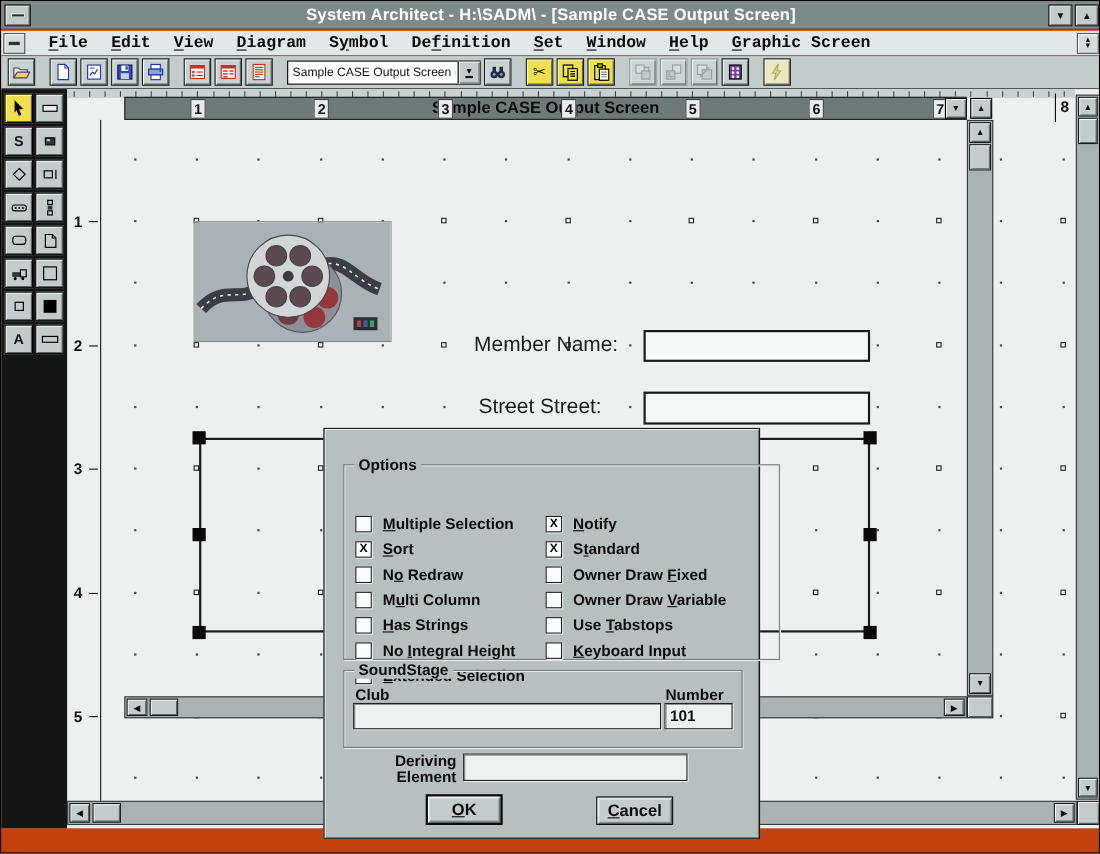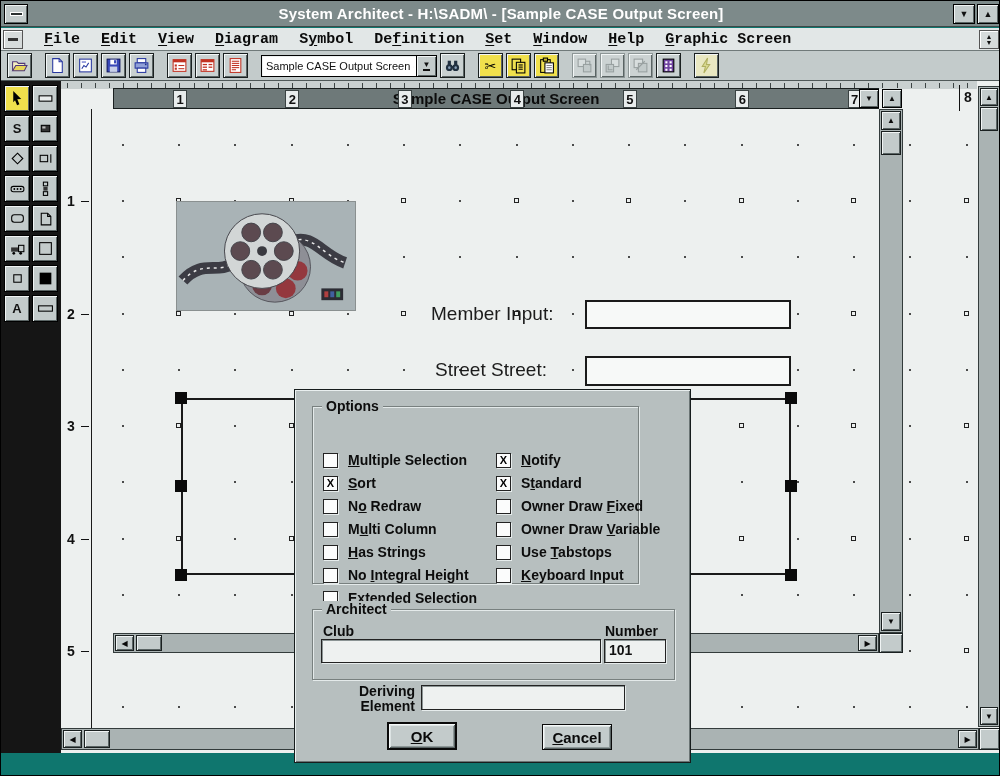--- a/index.html
+++ b/index.html
@@ -1,17 +1,17 @@
 <!DOCTYPE html>
 <html><head>
 <meta charset="utf-8">
 <style>
   html,body{margin:0;padding:0;background:#555;}
   *{box-sizing:border-box;}
-  .app{position:relative;width:1000px;height:776px;background:#0f766e;
+  .app{position:relative;width:1000px;height:776px;background:#c2410c;
        font-family:"Liberation Sans",sans-serif;border:1px solid #000;overflow:hidden;}
   
   .titlebar{position:absolute;left:0;top:0;width:1000px;height:26px;background:#7d8a8a;
             border-bottom:1px solid #3f4747;display:flex;align-items:center;}
   .sysbox{position:absolute;left:3px;top:3px;width:24px;height:20px;background:#c3cbcb;
           border:1px solid #000;box-shadow:inset 1px 1px 0 #f0f4f4,inset -1px -1px 0 #5a6464;
           display:flex;align-items:center;justify-content:center;}
   .sysbox .dash{width:13px;height:4px;background:#2a3030;border:1px solid #fff;}
   .title-text{width:100%;text-align:center;color:#fff;font-weight:bold;font-size:15px;letter-spacing:.2px;}
   .tb-btn{position:absolute;top:3px;width:22px;height:20px;background:#c3cbcb;border:1px solid #000;
@@ -763,21 +763,21 @@
         <circle cx="64" cy="50" r="9.5" fill="#5c4a50" stroke="#44444a"></circle>
         <circle cx="75" cy="31" r="9.5" fill="#5c4a50" stroke="#44444a"></circle>
         <circle cx="97" cy="31" r="9.5" fill="#5c4a50" stroke="#44444a"></circle>
         <circle cx="86" cy="50" r="5" fill="#3a3a40"></circle>
         <rect x="146" y="88" width="22" height="12" fill="#2c2c34"></rect>
         <rect x="149" y="91" width="4" height="6" fill="#b04040"></rect>
         <rect x="155" y="91" width="4" height="6" fill="#4060a0"></rect>
         <rect x="161" y="91" width="4" height="6" fill="#40a060"></rect>
       </svg>
     </div>
-    <div class="cv-label" style="left:430px;top:222px;">Member Input:</div>
+    <div class="cv-label" style="left:430px;top:222px;">Member Name:</div>
     <div class="cv-input" style="left:584px;top:219px;width:206px;height:29px;"></div>
     <div class="cv-label" style="left:434px;top:278px;">Street Street:</div>
     <div class="cv-input" style="left:584px;top:275px;width:206px;height:30px;"></div>
     <div class="selrect"></div>
     <div id="handles">
         <span class="handle" style="left: 174px; top: 311px;"></span>
         <span class="handle" style="left: 479px; top: 311px;"></span>
         <span class="handle" style="left: 784px; top: 311px;"></span>
         <span class="handle" style="left: 174px; top: 399px;"></span>
         <span class="handle" style="left: 784px; top: 399px;"></span>
@@ -823,21 +823,21 @@
       <div class="sb-btn" style="right:1px;top:1px;width:19px;height:18px;">
           <span>▶</span>
         </div>
     </div>
     <div class="corner" style="left:978px;top:647px;width:21px;height:22px;"></div>
   </div>
 
 
   <div class="dialog">
 
-    <div class="groupbox" style="left:17px;top:16px;width:327px;height:178px;text-align:center;">
+    <div class="groupbox" style="left:17px;top:32px;width:397px;height:178px;text-align:center;">
       <span class="group-legend">Options</span>
       <div id="cb-left">
           <div class="cbrow" style="left: 10px; top: 45px;">
             <span class="cbbox"></span>
             <span class="cblabel"><u>M</u>ultiple Selection</span>
           </div>
           <div class="cbrow" style="left: 10px; top: 68px;">
             <span class="cbbox">X</span>
             <span class="cblabel"><u>S</u>ort</span>
           </div>
@@ -884,21 +884,21 @@
             <span class="cblabel">Use <u>T</u>abstops</span>
           </div>
           <div class="cbrow" style="left: 183px; top: 160px;">
             <span class="cbbox"></span>
             <span class="cblabel"><u>K</u>eyboard Input</span>
           </div>
         </div>
     </div>
 
     <div class="groupbox" style="left:17px;top:219px;width:363px;height:71px;">
-      <span class="group-legend">Architect</span>
+      <span class="group-legend">SoundStage</span>
       <div class="dlg-label" style="left:10px;top:13px;">Club</div>
       <div class="dlg-input" style="left:8px;top:29px;width:280px;height:24px;"></div>
       <div class="dlg-label" style="left:292px;top:13px;">Number</div>
       <div class="dlg-input" style="left:291px;top:29px;width:62px;height:24px;">101</div>
     </div>
 
     <div class="dlg-label" style="left:58px;top:294px;width:62px;text-align:right;line-height:15px;">
       <span>Deriving</span><br>
       <span>Element</span>
     </div>

